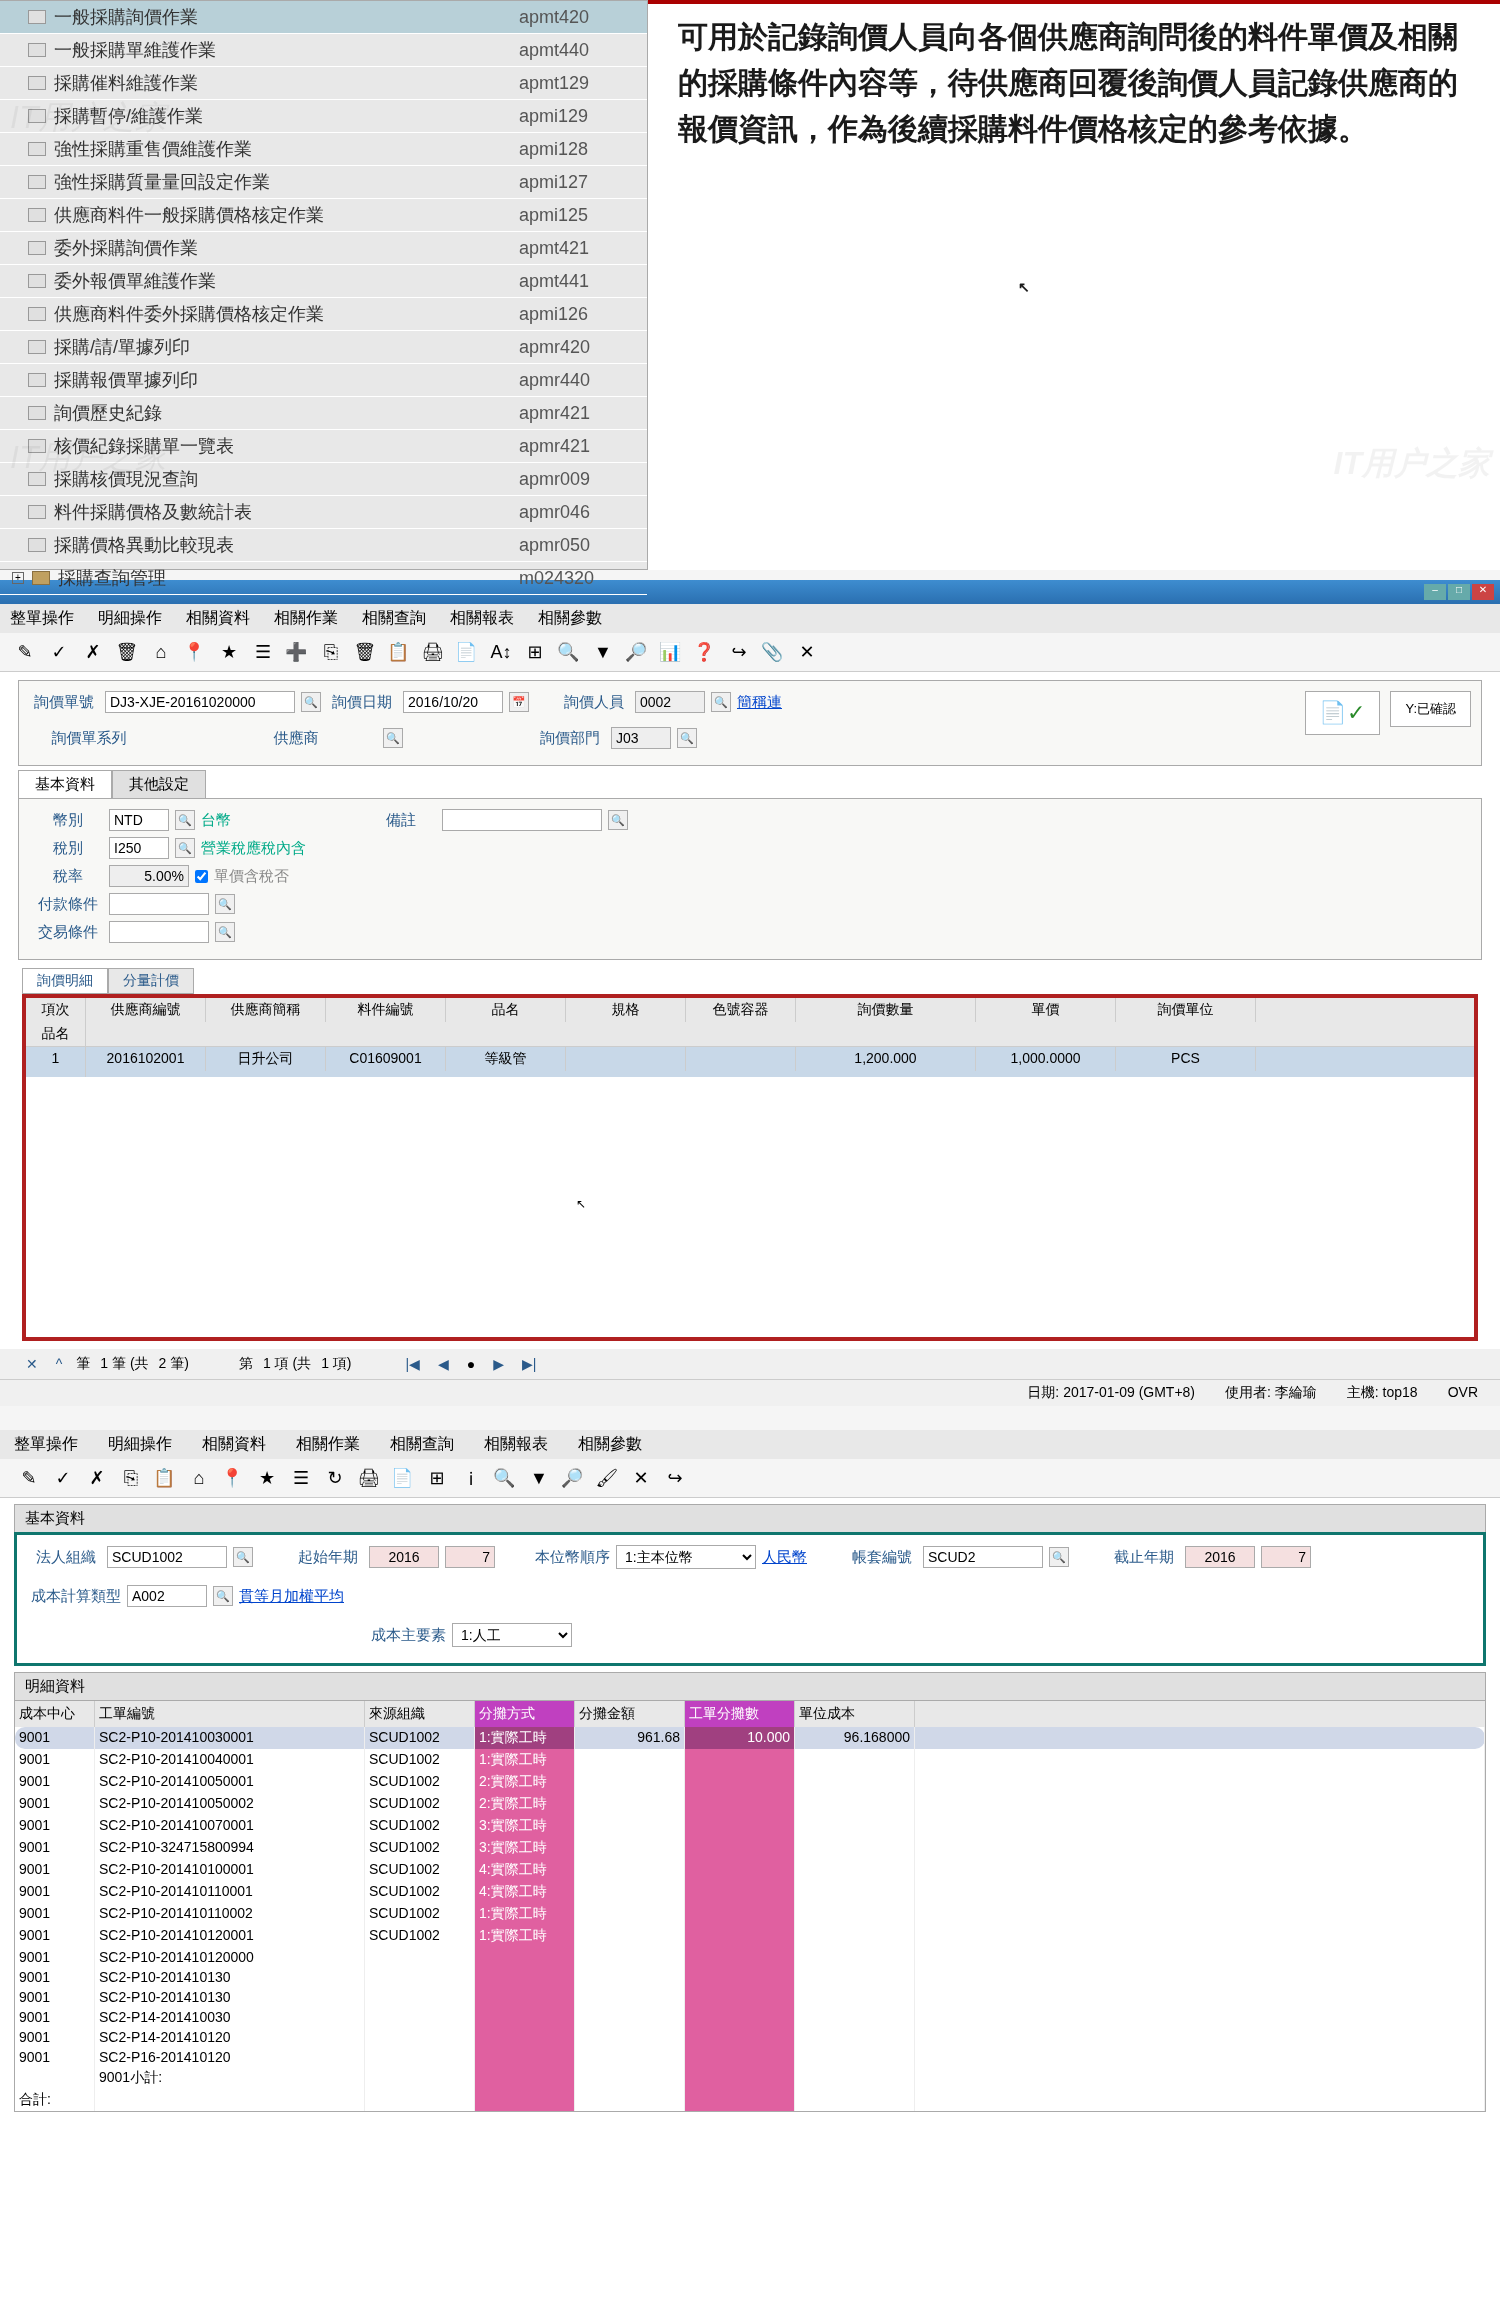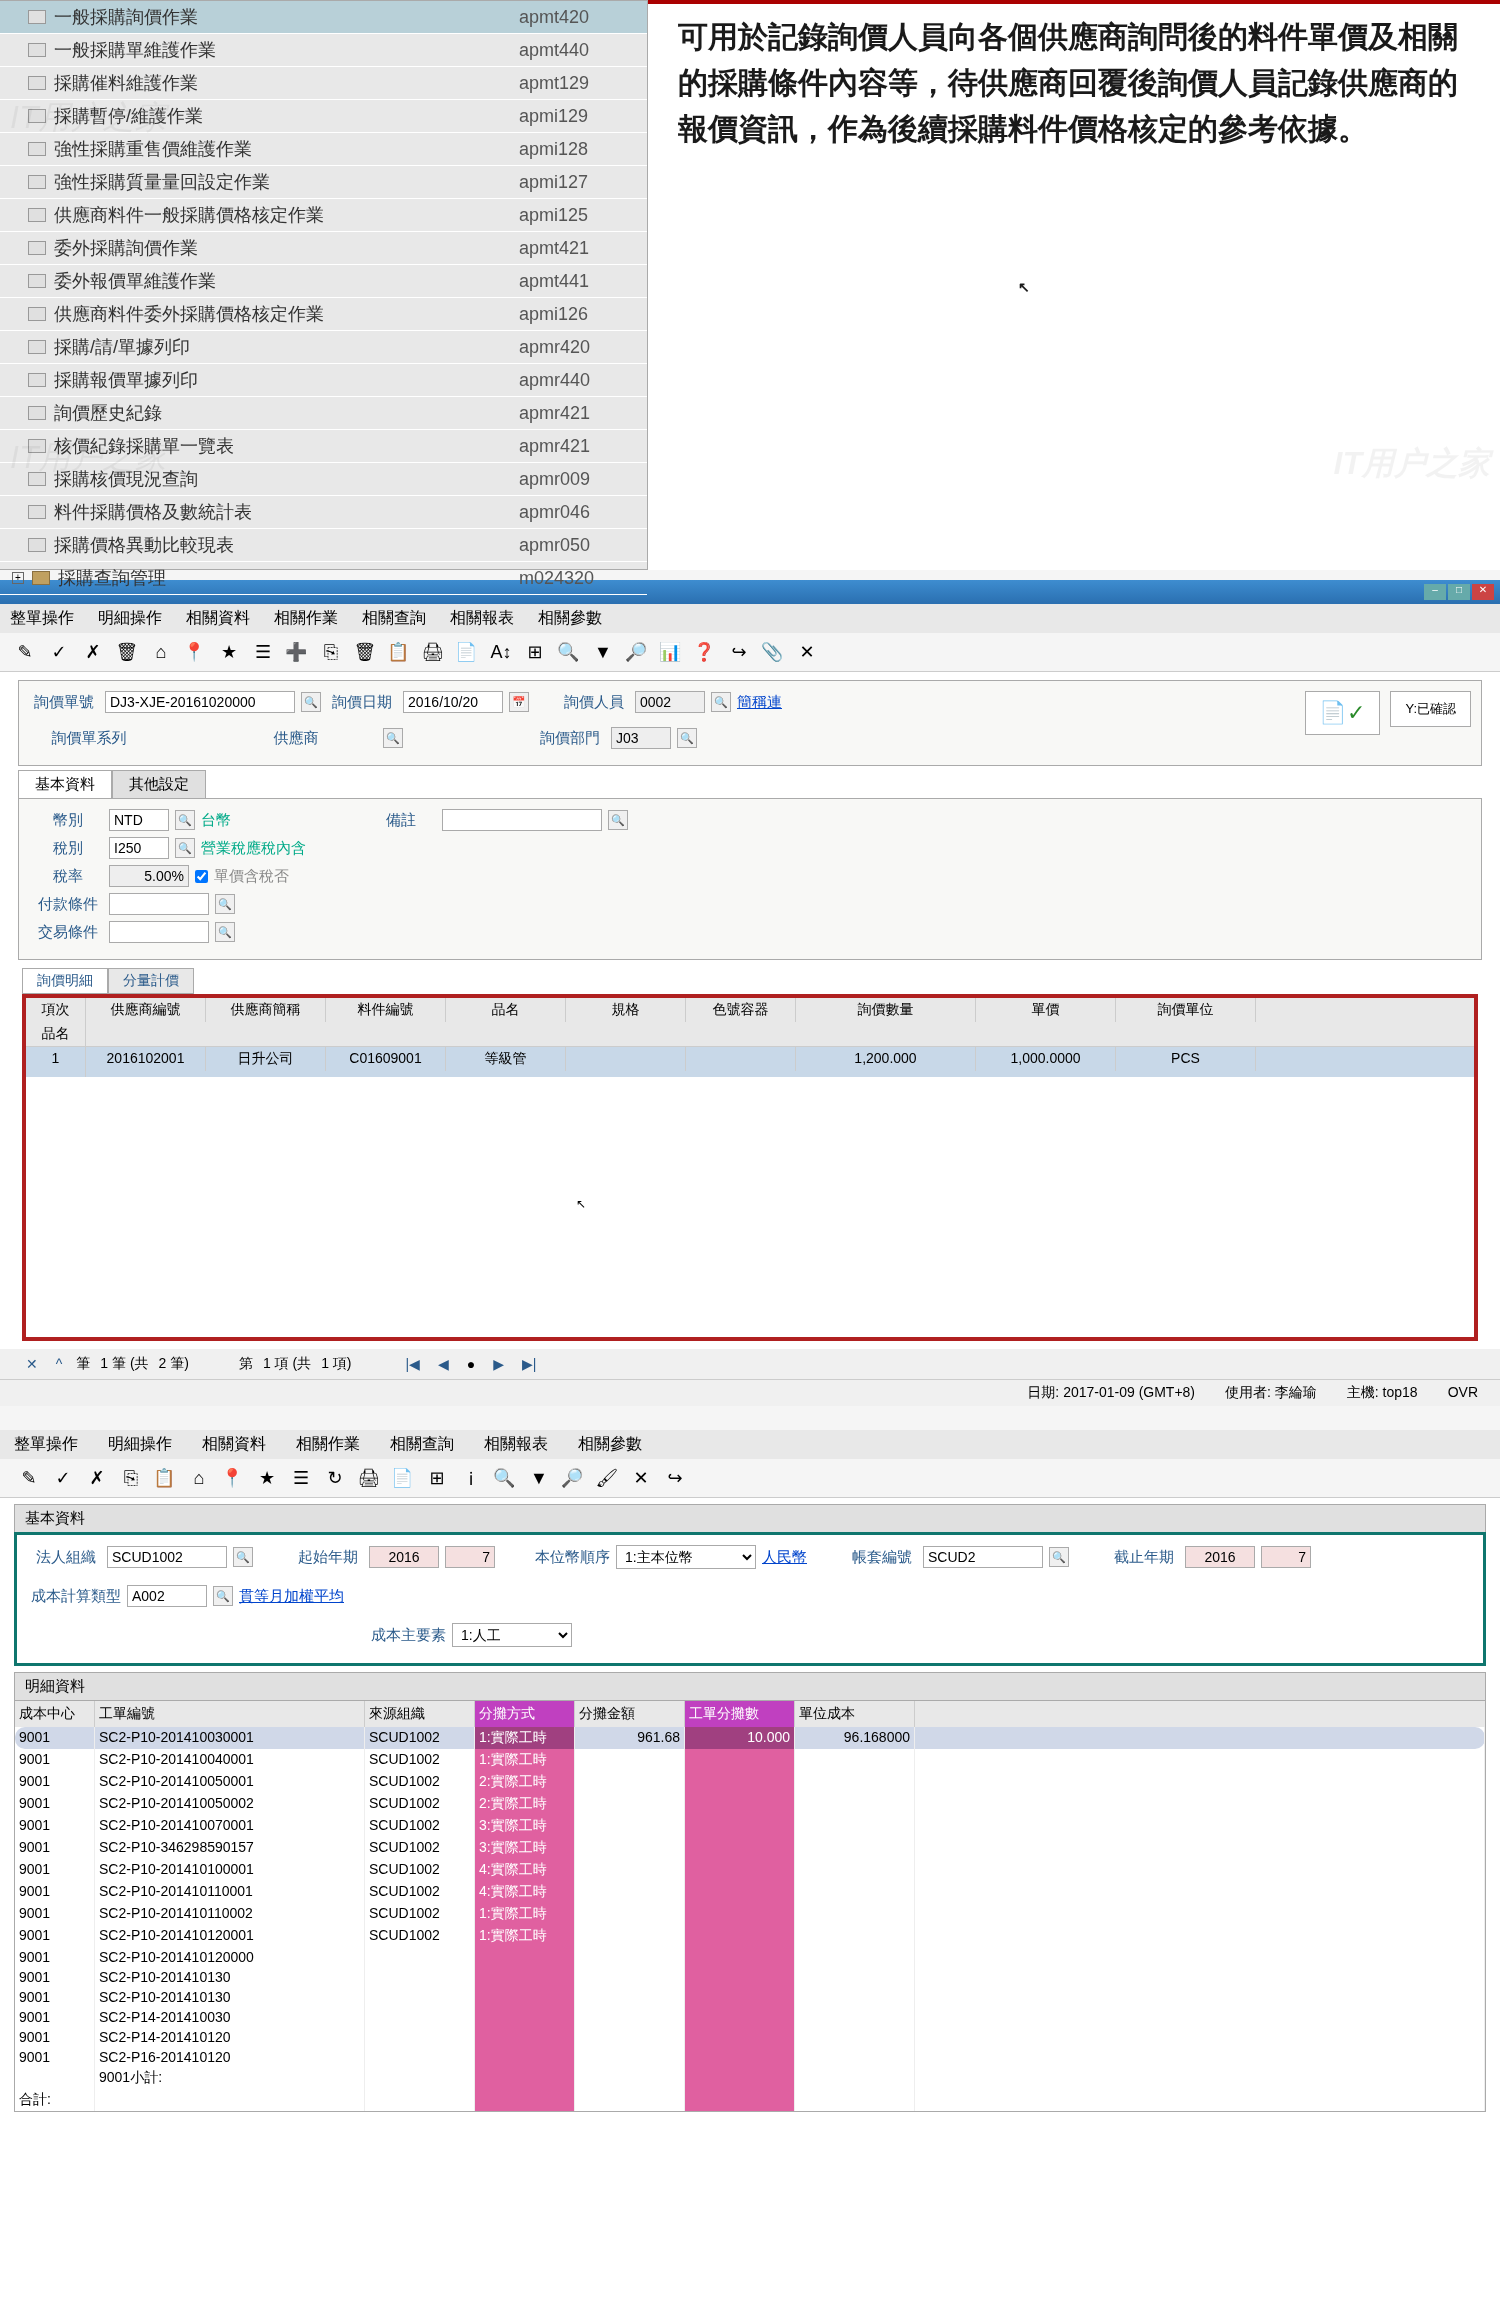--- a/index.html
+++ b/index.html
@@ -498,21 +498,21 @@
           <div>SC2-P10-201410070001</div>
           <div>SCUD1002</div>
           <div class="hl">3:實際工時</div>
           <div class="tr-right"></div>
           <div class="hl tr-right"></div>
           <div class="tr-right"></div>
           <div></div>
         </div>
         <div class="grid3-row">
           <div>9001</div>
-          <div>SC2-P10-346298590157</div>
+          <div>SC2-P10-324715800994</div>
           <div>SCUD1002</div>
           <div class="hl">3:實際工時</div>
           <div class="tr-right"></div>
           <div class="hl tr-right"></div>
           <div class="tr-right"></div>
           <div></div>
         </div>
         <div class="grid3-row">
           <div>9001</div>
           <div>SC2-P10-201410100001</div>

